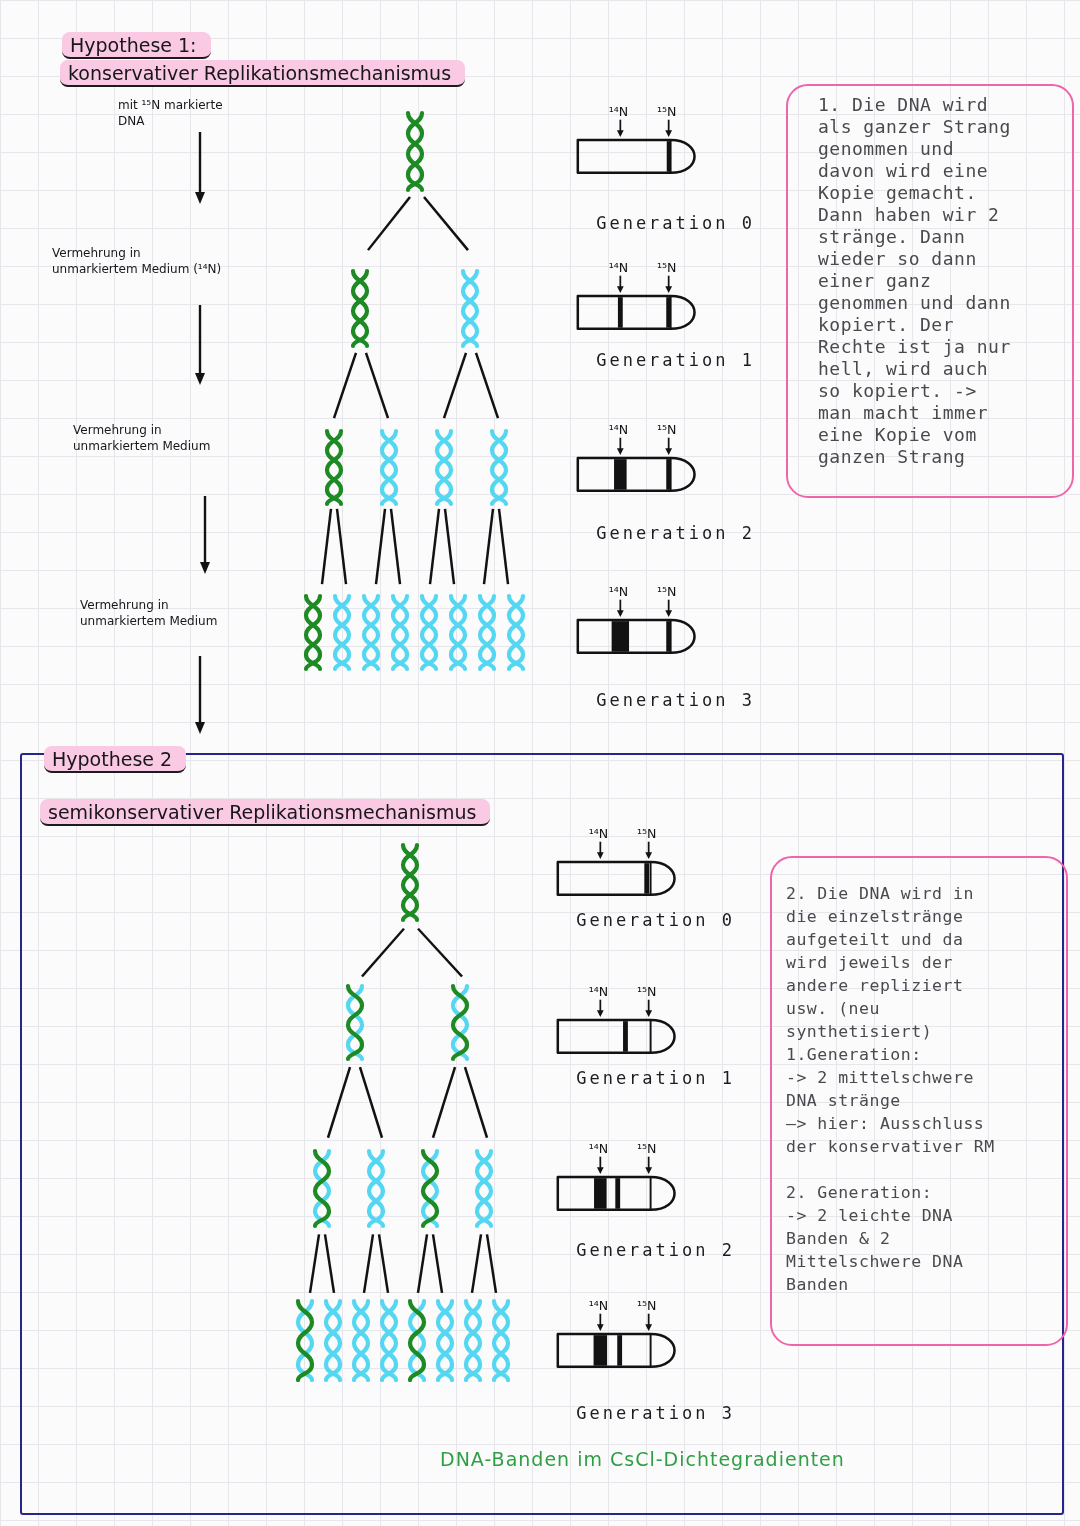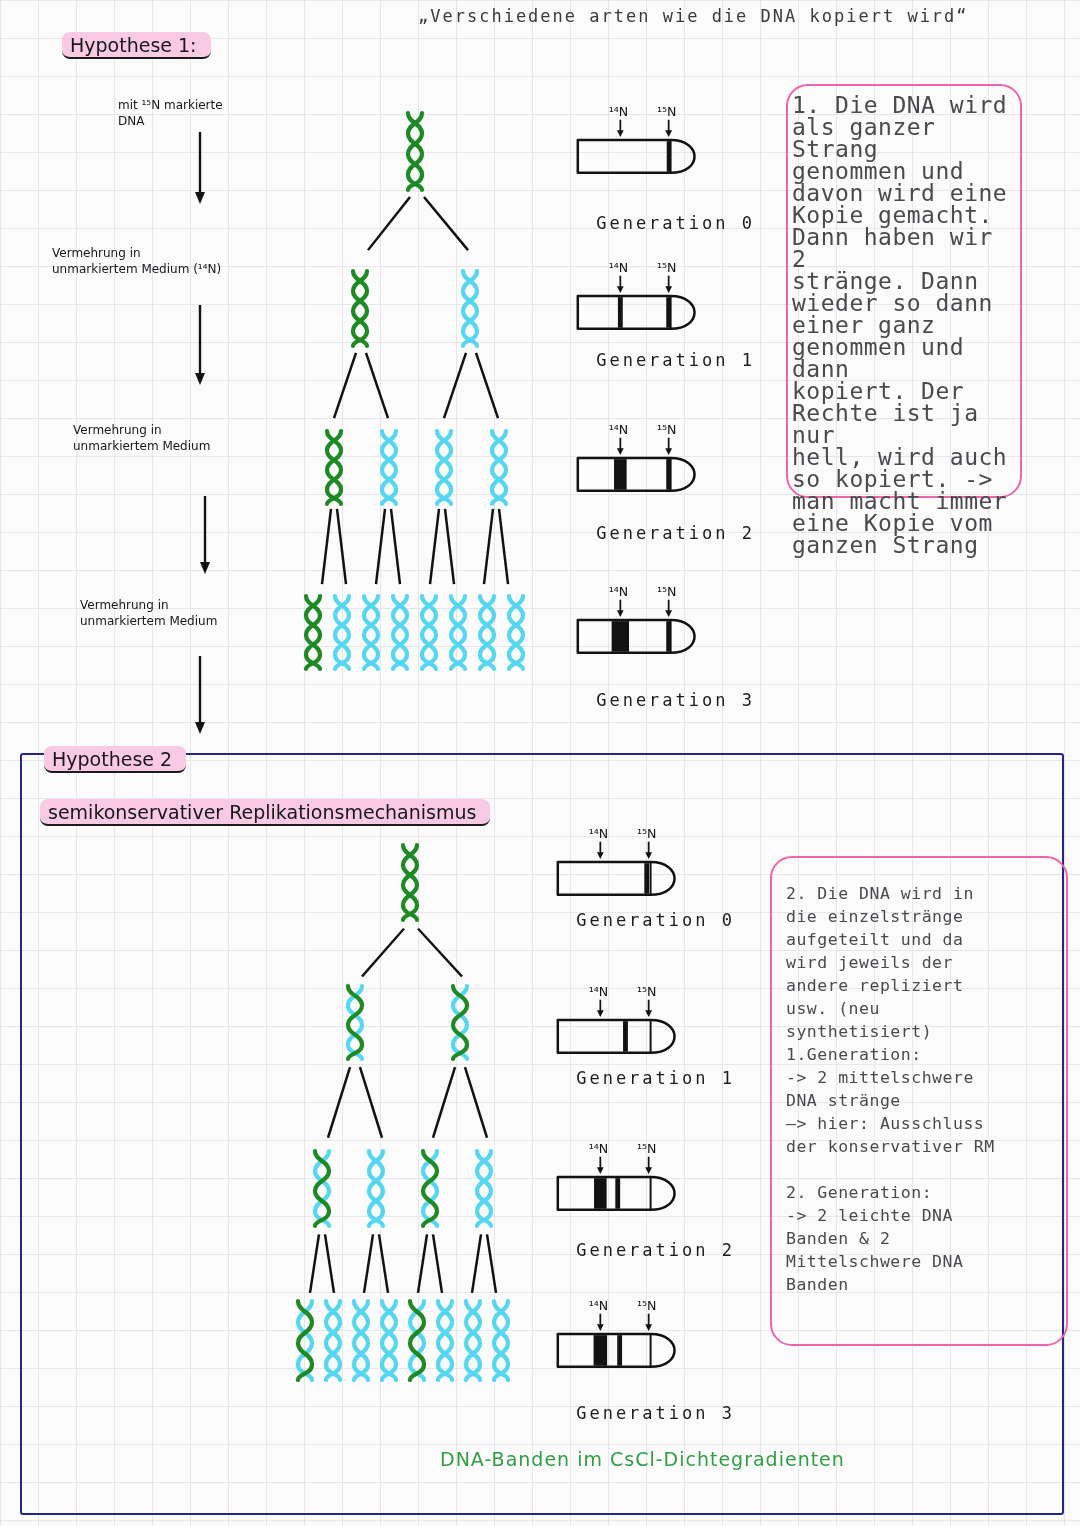--- a/index.html
+++ b/index.html
@@ -21,36 +21,38 @@
   }
   .step{font-size:12px;line-height:1.3;white-space:pre-line;}
   .genlabel{
     font-family:"DejaVu Sans Mono",monospace;font-size:17px;letter-spacing:3px;
     width:200px;text-align:right;white-space:nowrap;color:#1c1c20;
   }
   .note{
     white-space:pre-line;border:2.5px solid #ef64ab;border-radius:22px;
     font-family:"DejaVu Sans Mono",monospace;color:#4a4a4e;
   }
-  .note1{width:224px;height:394px;padding:8px 4px;font-size:23px;line-height:22px;letter-spacing:0.5px;}
+  .note1{width:224px;height:394px;padding:8px 30px;font-size:18px;line-height:22px;letter-spacing:0.5px;}
   .note2{width:266px;height:438px;padding:24px 14px;font-size:16.5px;line-height:23px;letter-spacing:0.5px;}
   .section2{border:2px solid #26268a;border-radius:3px;}
   .helix-row{display:flex;align-items:flex-start;}
   .caption{font-size:19px;width:400px;text-align:center;letter-spacing:1px;white-space:nowrap;}
   svg{display:block;overflow:visible;}
 </style>
 </head>
 <body>
 
 <div id="canvas">
 
-  <div class="abs title mono" style="left:418px;top:6px;">„Verschiedene arten wie die DNA kopiert wird“</div>
 
   <div class="abs" style="left:62px;top:32px;">
     <span class="heading hl" style="background: rgb(250, 201, 227);">Hypothese 1:</span>
+  </div>
+  <div class="abs" style="left:60px;top:60px;">
+    <span class="heading hl" style="background: rgb(250, 201, 227);">konservativer Replikationsmechanismus</span>
   </div>
 
   <div class="abs step" style="left:118px;top:98px;">mit ¹⁵N markierte
 DNA</div>
   <svg class="abs" style="left:192px;top:132px;" width="16" height="72">
     <line x1="8" y1="0" x2="8" y2="62" stroke="#121212" stroke-width="2.4"></line>
     <polygon points="3,60 13,60 8,72" fill="#121212"></polygon>
   </svg>
 
   <div class="abs step" style="left:52px;top:246px;">Vermehrung in

